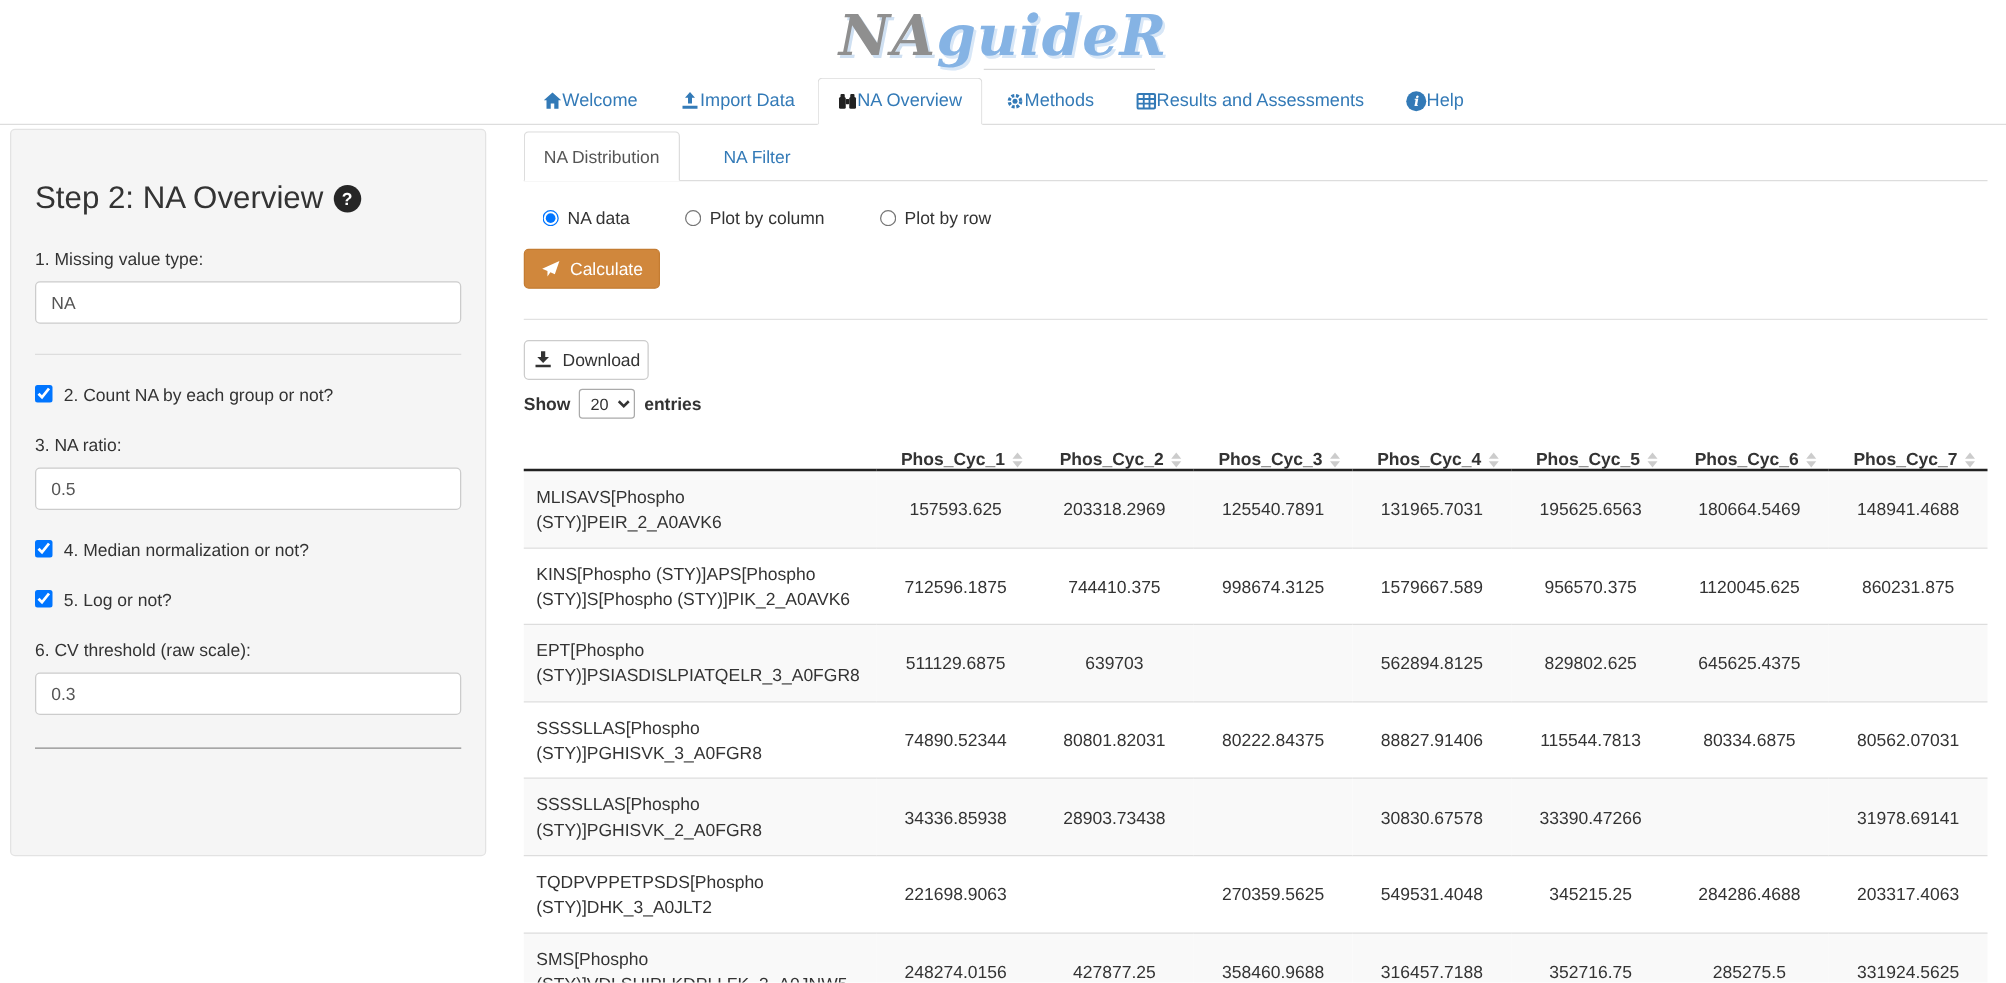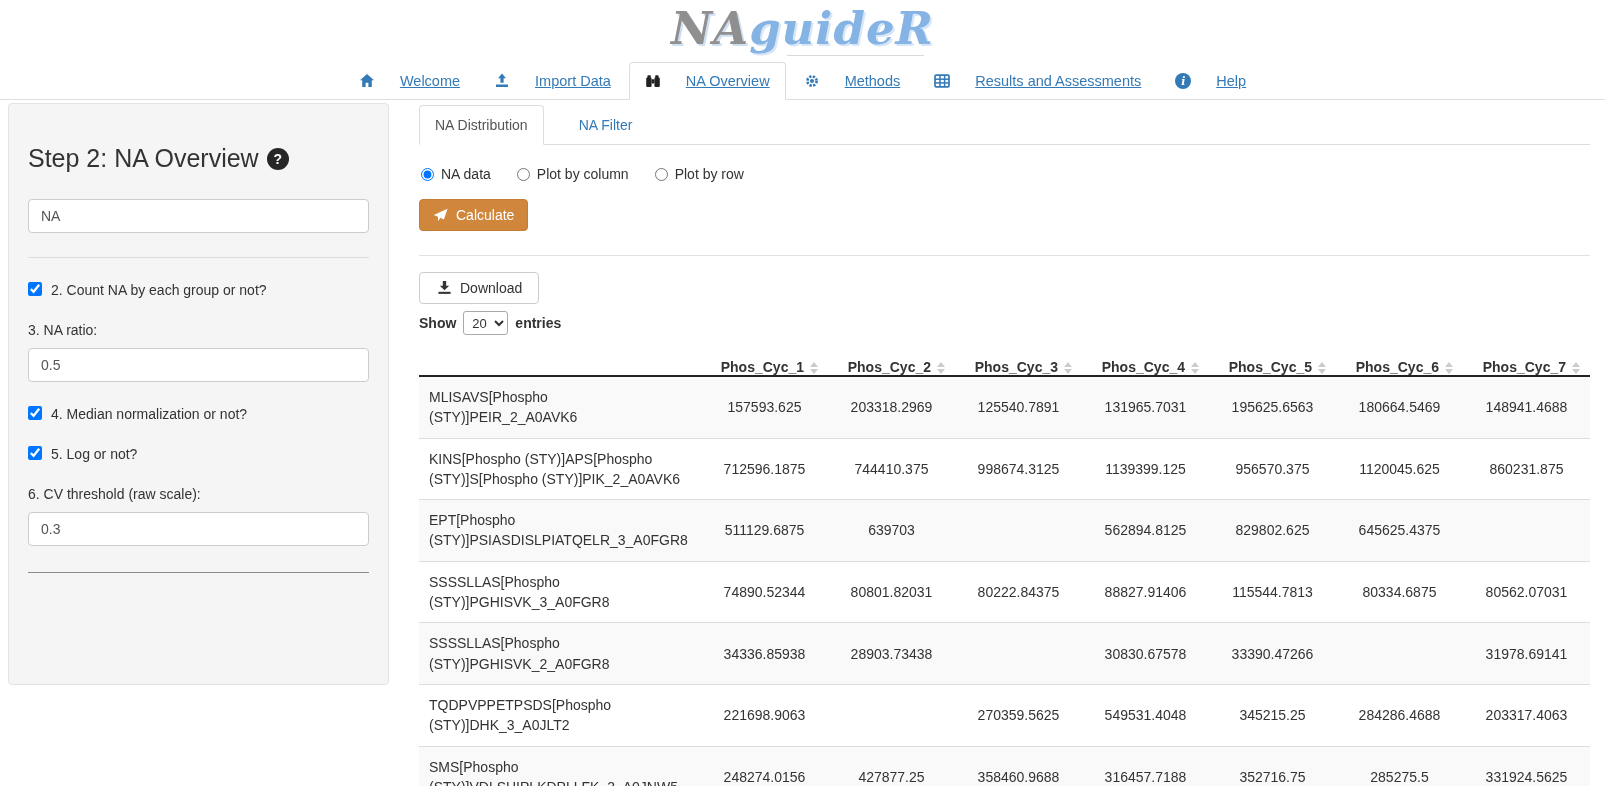--- a/index.html
+++ b/index.html
@@ -26,25 +26,25 @@
     background:#d9d9d9;
   }
 
   
   .mainnav {
     width:100%; border-bottom:1px solid #ddd;
     display:flex; justify-content:center; align-items:flex-end;
     height:43px; padding:0; margin:0; list-style:none;
   }
   .mainnav .nav-item {
-    display:flex; align-items:center; gap:25px;
+    display:flex; align-items:center; gap:0;
     padding:10px 15px; margin:0 1px -1px 1px;
     color:#337ab7; cursor:pointer; font-size:14.5px;
     border:1px solid transparent; border-radius:4px 4px 0 0;
-    background:transparent; white-space:nowrap;text-decoration:underline;
+    background:transparent; white-space:nowrap;
   }
   .mainnav .nav-item.active {
     background:#fff; border-color:#ddd; border-bottom-color:#fff;
   }
   .icon16 { width:16px; height:16px; display:inline-block; flex:0 0 auto; }
   .circle-badge {
     display:inline-flex; align-items:center; justify-content:center;
     width:16px; height:16px; border-radius:50%;
     background:#337ab7; color:#fff;
     font-family:"DejaVu Serif", serif; font-weight:bold; font-size:11px;
@@ -93,36 +93,36 @@
   .subnav .sub-item {
     padding:11px 15px; min-width:124px; text-align:center;
     color:#337ab7; cursor:pointer;
     border:1px solid transparent; border-radius:4px 4px 0 0;
     margin-bottom:-1px;
   }
   .subnav .sub-item.active {
     color:#555; background:#fff; border-color:#ddd; border-bottom-color:#fff;
   }
 
-  .radio-row { display:flex; align-items:center; gap:26px; margin:21px 0 0 2px; }
+  .radio-row { display:flex; align-items:center; gap:44px; margin:21px 0 0 15px; }
   .radio-opt { display:flex; align-items:center; gap:7px; }
   .radio-opt input { margin:0; }
 
   .btn-calc {
     margin-top:17px; display:inline-flex; align-items:center; gap:8px;
     background:#d0873c; border:1px solid #c47c32; color:#fff;
     padding:7px 13px; border-radius:4px; font-size:14px; cursor:pointer;
     font-family:"Liberation Sans", sans-serif;
   }
   .main hr.sep { border:none; border-top:1px solid #e2e2e2; margin:24px 0 16px 0; }
 
   .btn-download {
     display:inline-flex; gap:8px;
     background:#fff; border:1px solid #ccc; color:#333;
-    padding:7px 16px; border-radius:4px; font-size:14px; cursor:pointer;
+    padding:7px 6px; border-radius:4px; font-size:14px; cursor:pointer;
     font-family:"Liberation Sans", sans-serif;
   }
   .length-row { margin-top:7px; font-weight:bold; color:#333; display:flex; align-items:center; gap:7px; }
   .length-row select {
     height:24px; border:1px solid #aaa; border-radius:3px; font-size:13px;
     padding:1px 4px; font-family:"Liberation Sans", sans-serif; color:#333; background:#fff;
   }
 
   
   table.data { width:100%; border-collapse:collapse; margin-top:14px; }
@@ -212,20 +212,21 @@
 
 <div class="content">
 
   <div class="sidebar">
     <h2>
       <span>Step 2: NA Overview</span>
       <span class="q-badge">?</span>
     </h2>
 
     <div class="fg">
+      <label class="form-label">1. Missing value type:</label>
       <input class="text-input" type="text" value="NA" style="">
     </div>
 
     <hr class="light">
 
     <div class="check-row">
       <input type="checkbox" checked="true" style="">
       <span>2. Count NA by each group or not?</span>
     </div>
 
@@ -351,21 +352,21 @@
             <td class="num">131965.7031</td>
             <td class="num">195625.6563</td>
             <td class="num">180664.5469</td>
             <td class="num">148941.4688</td>
           </tr>
           <tr>
             <td class="rowname">KINS[Phospho (STY)]APS[Phospho (STY)]S[Phospho (STY)]PIK_2_A0AVK6</td>
             <td class="num">712596.1875</td>
             <td class="num">744410.375</td>
             <td class="num">998674.3125</td>
-            <td class="num">1139399.125</td>
+            <td class="num">1579667.589</td>
             <td class="num">956570.375</td>
             <td class="num">1120045.625</td>
             <td class="num">860231.875</td>
           </tr>
           <tr>
             <td class="rowname">EPT[Phospho (STY)]PSIASDISLPIATQELR_3_A0FGR8</td>
             <td class="num">511129.6875</td>
             <td class="num">639703</td>
             <td class="num"></td>
             <td class="num">562894.8125</td>

